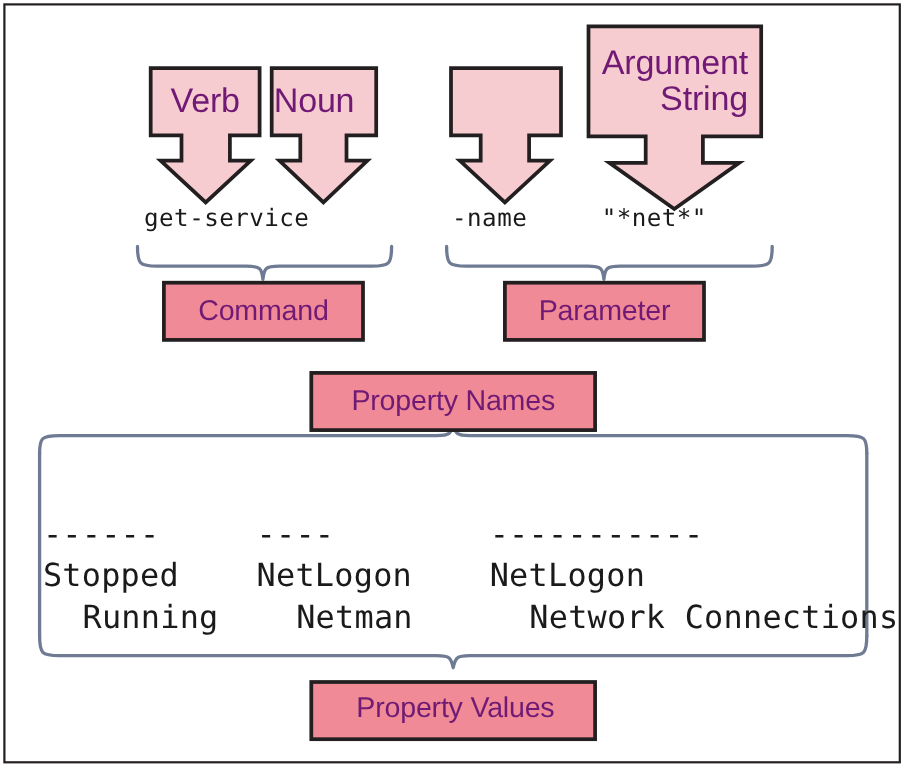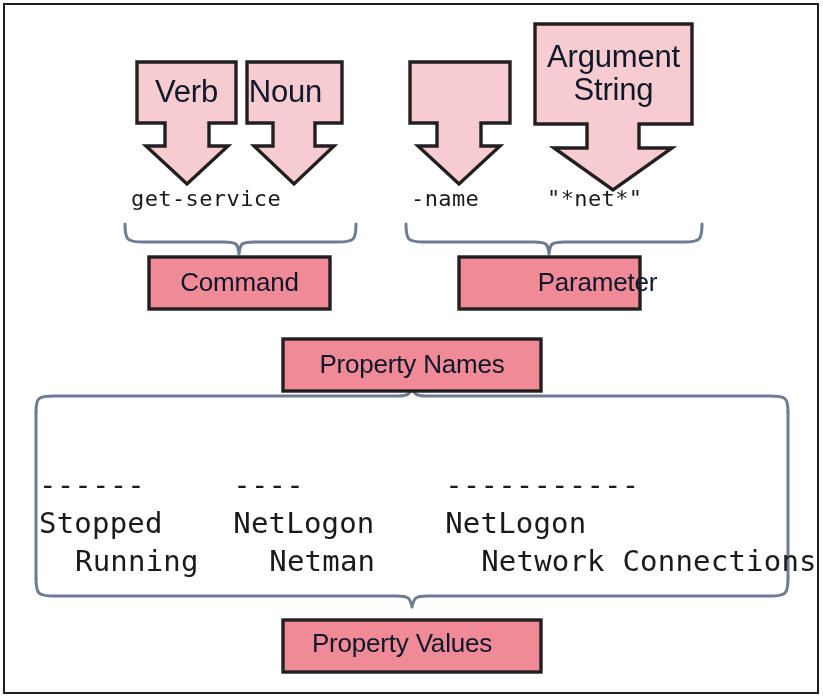--- a/index.html
+++ b/index.html
@@ -40,22 +40,22 @@
     left: 0; top: 0;
     width: 823px;
     height: 698px;
     overflow: visible;
   }
   .lbl {
     position: absolute;
     display: flex;
     align-items: center;
     justify-content: center;
-    text-align: center;
-    color: #0f172a;
+    text-align: right;
+    color: #701a75;
     line-height: 1.06;
     white-space: pre-line;
     user-select: none;
   }
   
   .arrowlabel {
     font-size: 31px;
     letter-spacing: -0.2px;
   }
   
@@ -145,25 +145,25 @@
 String</div>
 
     <div class="mono codeline" style="left:131px; top:186px;">get-service</div>
 
     <div class="mono codeline" style="left:411px; top:186px;">-name</div>
 
     <div class="mono codeline" style="left:547px; top:186px;">"*net*"</div>
 
     <div class="lbl taglabel" style="left:149px; top:257px; width:181px; height:52px;">Command</div>
 
-    <div class="lbl taglabel" style="left:459px; top:257px; width:181px; height:52px;padding-left:48px;">Parameter</div>
+    <div class="lbl taglabel" style="left:459px; top:257px; width:181px; height:52px;">Parameter</div>
 
     <div class="lbl taglabel" style="left:283px; top:339px; width:258px; height:52px;">Property Names</div>
 
-    <div class="lbl taglabel" style="left:273px; top:620px; width:258px; height:48px;">Property Values</div>
+    <div class="lbl taglabel" style="left:285px; top:620px; width:258px; height:48px;">Property Values</div>
 
 
     <div class="mono tableline" style="left:39px; top:468px;">------     ----        -----------</div>
 
     <div class="mono tableline" style="left:39px; top:506px;">Stopped    NetLogon    NetLogon</div>
 
     <div class="mono tableline" style="left:39px; top:544px;padding-left:36px;">Running    Netman      Network Connections</div>
 
   </div>
 </div>

